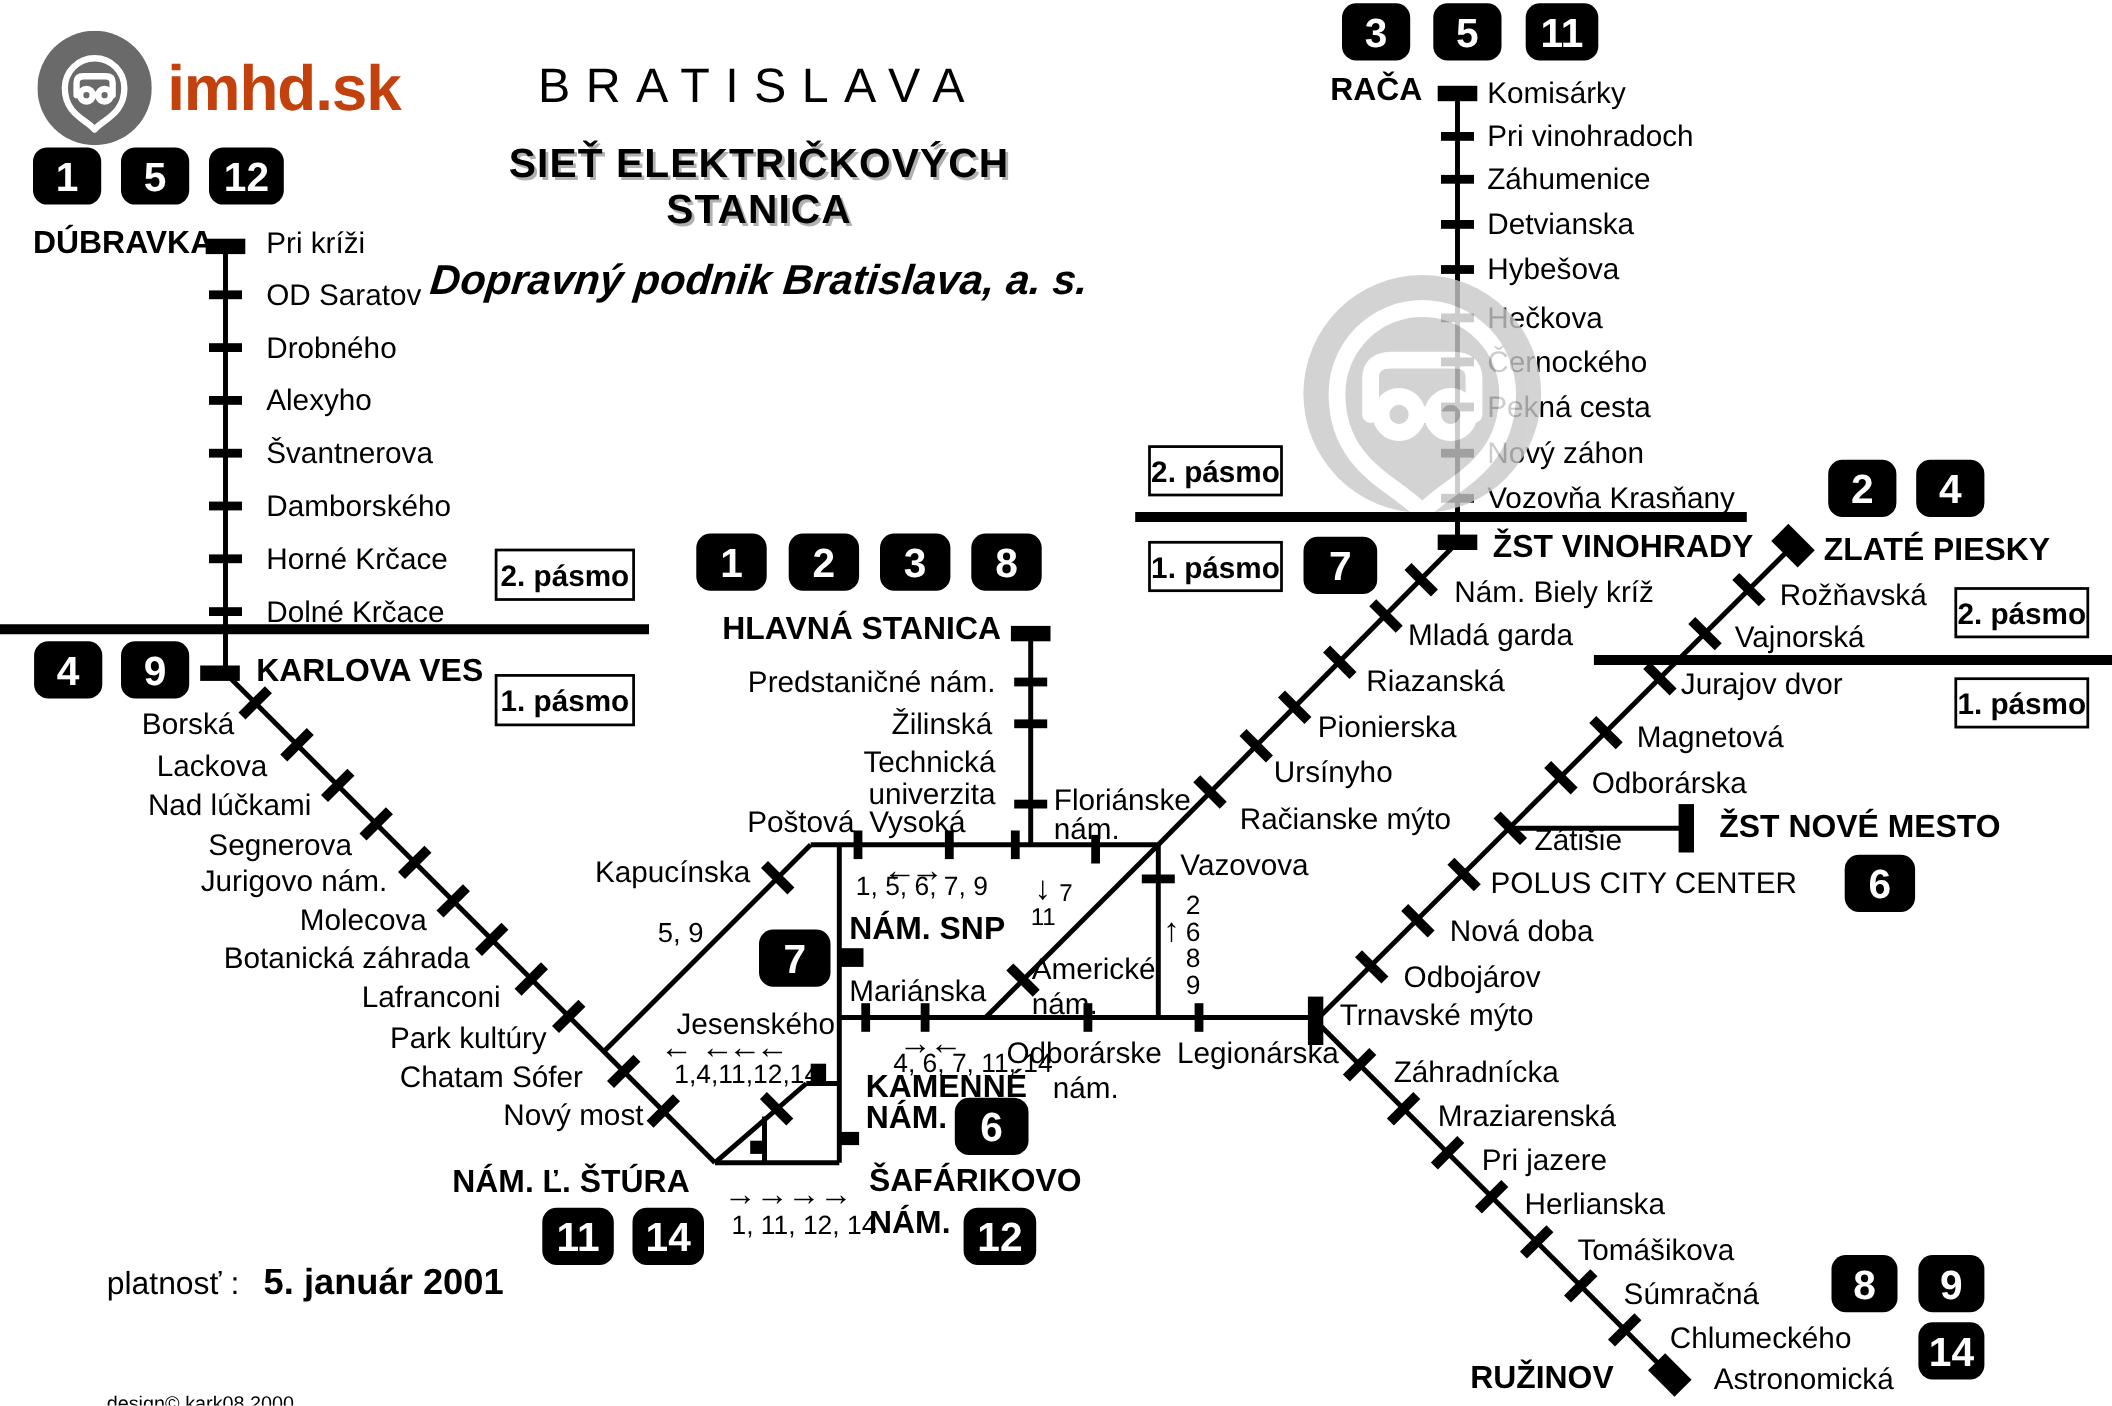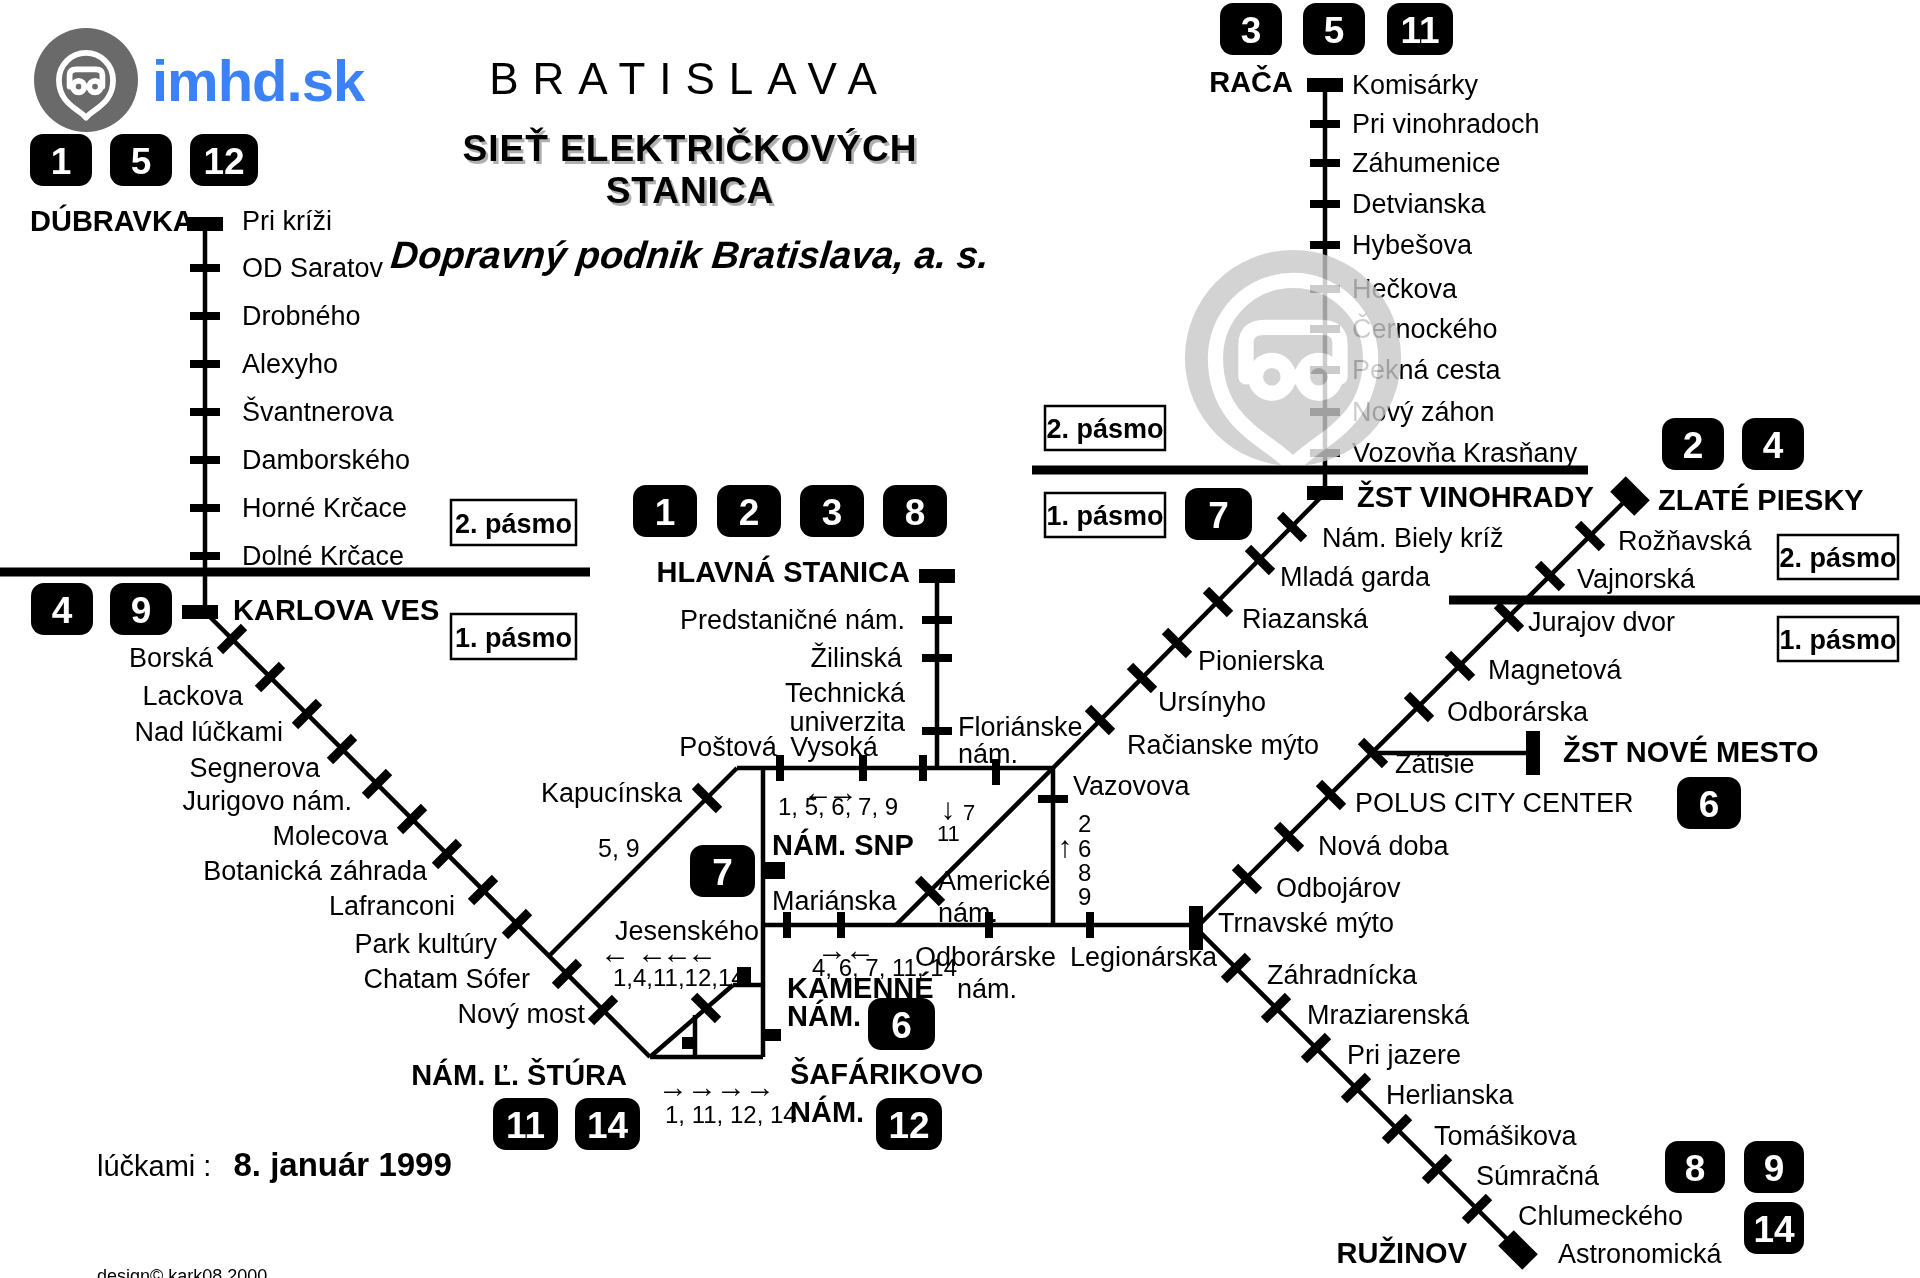--- a/index.html
+++ b/index.html
@@ -1,20 +1,20 @@
 <!DOCTYPE html>
 <html><head>
 <meta charset="utf-8">
 <style>
   html,body{margin:0;padding:0;background:#fff;}
   .canvas{position:relative;width:1920px;height:1278px;background:#ffffff;overflow:hidden;
           font-family:"Liberation Sans",sans-serif;color:#000;}
   .logo-wrap{position:absolute;left:34px;top:28px;display:flex;align-items:center;gap:14px;}
   .logo-circle{width:104px;height:104px;}
-  .logo-text{font-size:58px;font-weight:bold;color:#3b82f6;letter-spacing:-1px;}
+  .logo-text{font-size:58px;font-weight:bold;color:#c2410c;letter-spacing:-1px;}
   .titles{position:absolute;left:380px;top:54px;width:620px;text-align:center;}
   .title-main{font-size:44px;font-weight:normal;letter-spacing:14px;}
   .title-sub{margin-top:24px;font-size:37px;font-weight:bold;letter-spacing:1px;
              text-shadow:2.5px 2.5px 0 #b0b0b0;}
   .title-op{margin-top:22px;font-size:38px;font-weight:bold;font-style:italic;transform:skewX(-6deg);}
   .footer{position:absolute;left:97px;top:1146px;font-size:29px;}
   .footer b{font-size:33px;margin-left:14px;}
   .credit{position:absolute;left:97px;top:1266px;font-size:18px;}
   #map-svg{position:absolute;left:0;top:0;width:1920px;height:1278px;}
 </style>
@@ -317,18 +317,18 @@
     <span class="logo-text">imhd.sk</span>
   </div>
 
   <div class="titles">
     <div class="title-main">BRATISLAVA</div>
     <div class="title-sub">SIEŤ ELEKTRIČKOVÝCH STANICA</div>
     <div class="title-op">Dopravný podnik Bratislava, a. s.</div>
   </div>
 
   <div class="footer">
-    <span>lúčkami :</span>
-    <b>8. január 1999</b>
+    <span>platnosť :</span>
+    <b>5. január 2001</b>
   </div>
   <div class="credit">design© kark08.2000</div>
 
 </div>
 
 </body></html>

